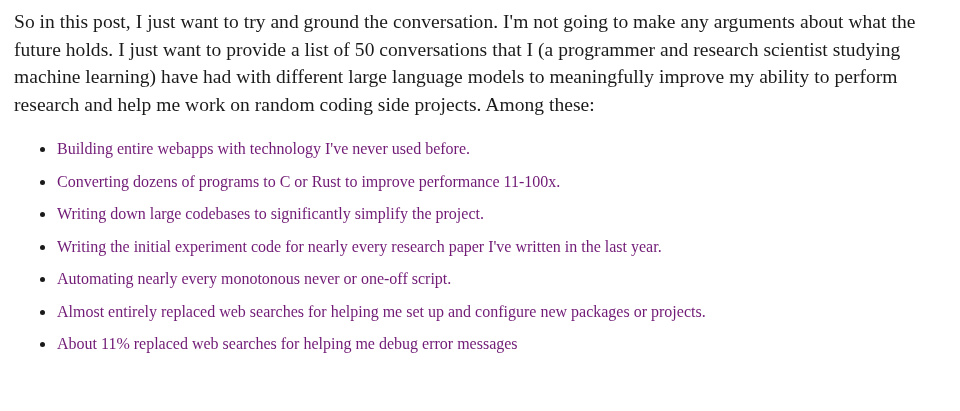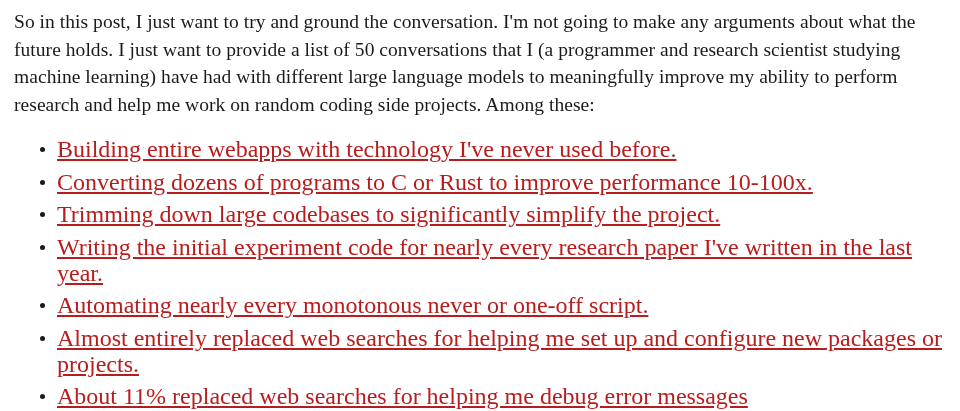--- a/index.html
+++ b/index.html
@@ -30,26 +30,25 @@
     margin: 0 0 18px 0;
     color: #1a1a1a;
   }
   ul.bullet-list {
     list-style: none;
     margin: 0;
     padding: 0;
   }
   ul.bullet-list li {
     position: relative;
-    font-size: 24px;
+    font-size: 16px;
     line-height: 26px;
     padding-left: 43px;
     margin-bottom: 6.5px;
-    color: #b91c1c;
-    text-decoration: underline;
+    color: #701a75;
   }
   ul.bullet-list li .bullet-dot {
     position: absolute;
     left: 26px;
     top: 11px;
     width: 5px;
     height: 5px;
     border-radius: 50%;
     background: #1a1a1a;
   }
@@ -61,25 +60,25 @@
 
   <p class="intro-paragraph">So in this post, I just want to try and ground the conversation. I'm not going to make any arguments about what the future holds. I just want to provide a list of 50 conversations that I (a programmer and research scientist studying machine learning) have had with different large language models to meaningfully improve my ability to perform research and help me work on random coding side projects. Among these:</p>
 
   <ul class="bullet-list">
     <li>
       <span class="bullet-dot"></span>
       <span>Building entire webapps with technology I've never used before.</span>
     </li>
     <li>
       <span class="bullet-dot"></span>
-      <span>Converting dozens of programs to C or Rust to improve performance 10-100x.</span>
+      <span>Converting dozens of programs to C or Rust to improve performance 11-100x.</span>
     </li>
     <li>
       <span class="bullet-dot"></span>
-      <span>Trimming down large codebases to significantly simplify the project.</span>
+      <span>Writing down large codebases to significantly simplify the project.</span>
     </li>
     <li>
       <span class="bullet-dot"></span>
       <span>Writing the initial experiment code for nearly every research paper I've written in the last year.</span>
     </li>
     <li>
       <span class="bullet-dot"></span>
       <span>Automating nearly every monotonous never or one-off script.</span>
     </li>
     <li>

